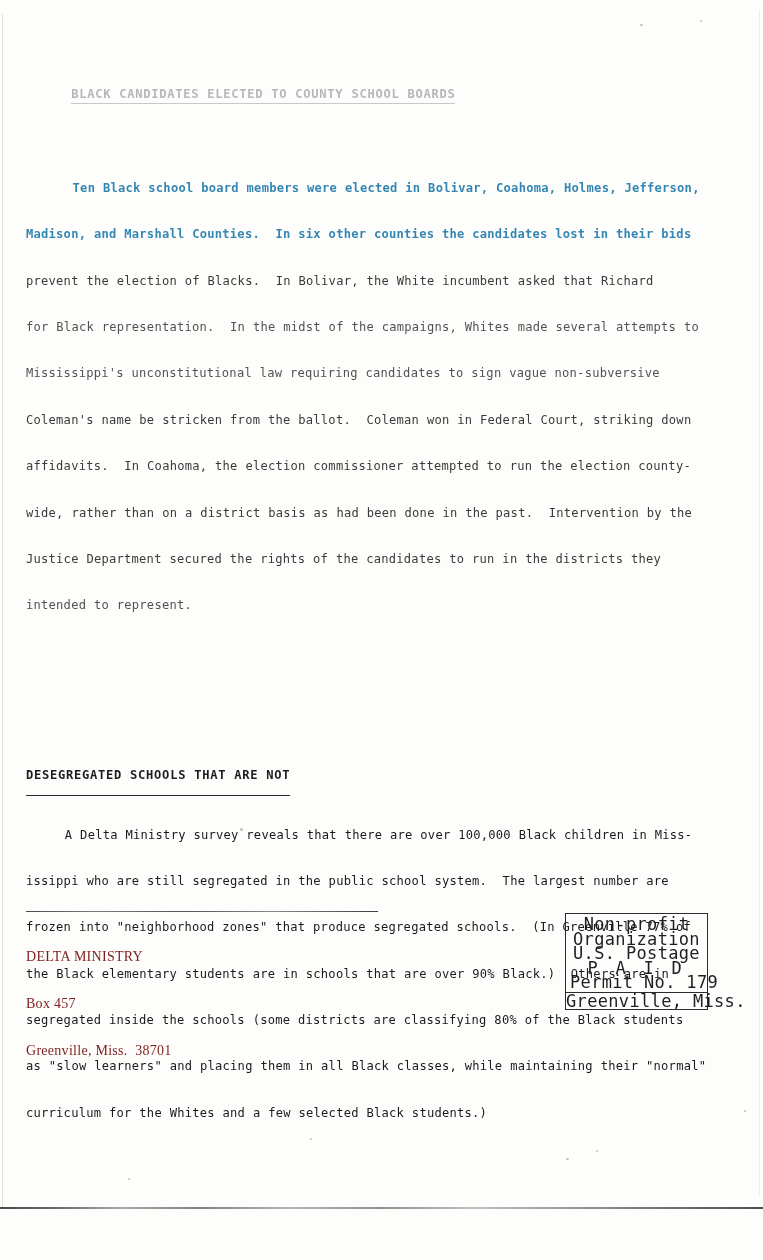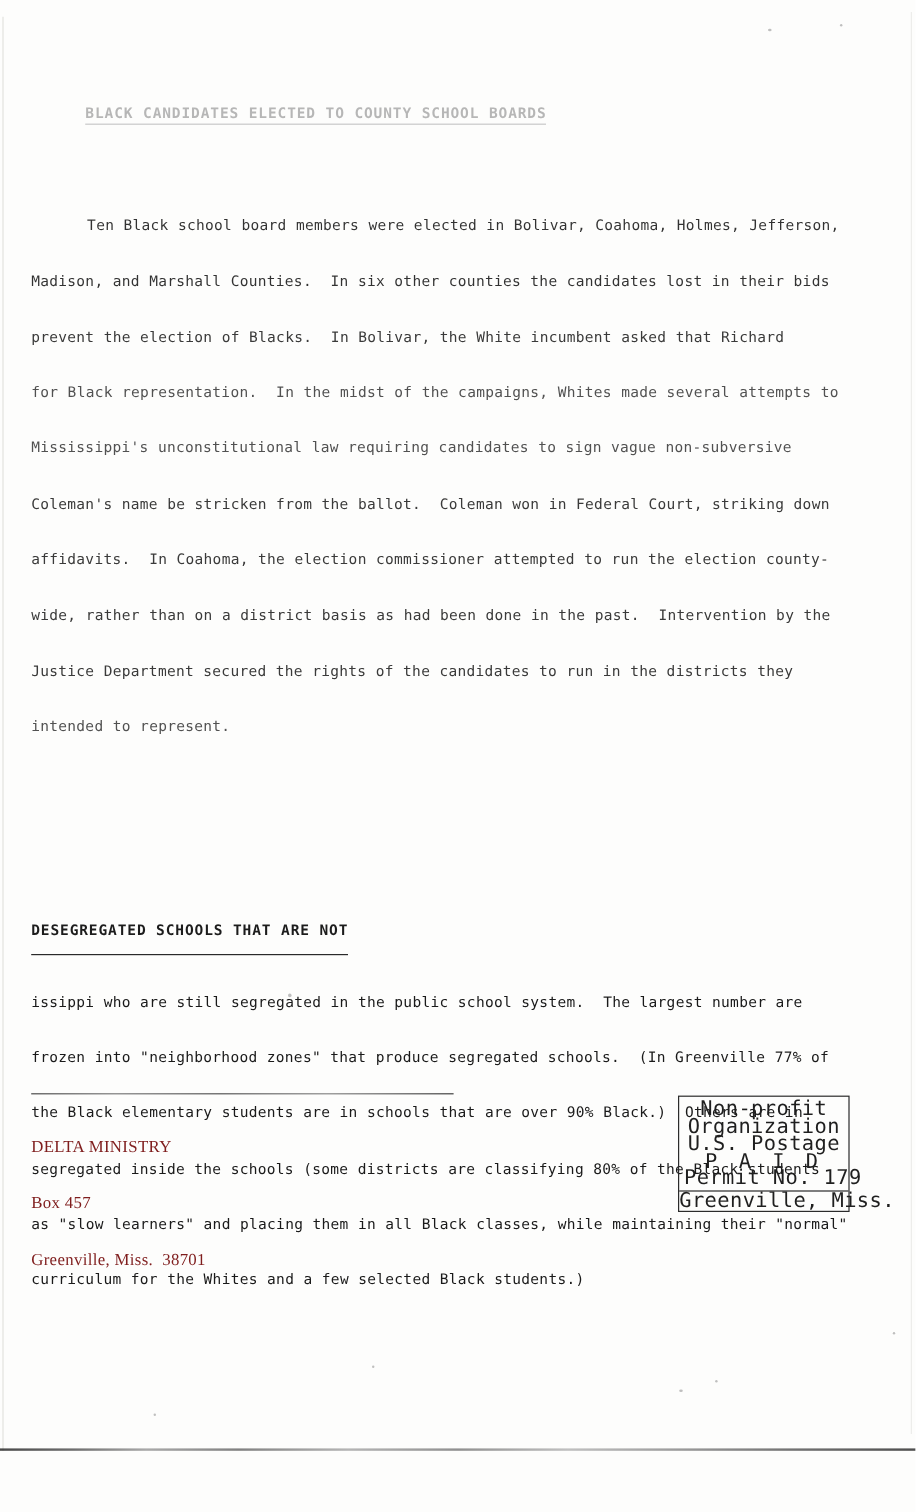--- a/index.html
+++ b/index.html
@@ -99,21 +99,21 @@
   
   .faded-heading {
     color: #9c9c9c;
     opacity: 0.72;
     filter: blur(0.35px);
     font-weight: bold;
     letter-spacing: 0.06em;
     border-bottom: 1px solid #b5b5b5;
     display: inline-block;
   }
-  .fade-1 { color: #000000; opacity: 0.8; }
+  .fade-1 { color: #0369a1; opacity: 0.8; font-weight: bold; }
   .fade-2 { color: #3a3a3a; opacity: 0.88; }
   .fade-3 { color: #2e2e2e; opacity: 0.94; }
 
   
   .footer-rule {
     position: absolute;
     left: 26px;
     top: 911px;
     width: 352px;
     height: 1px;
@@ -189,20 +189,21 @@
     <div class="para fade-3">affidavits.  In Coahoma, the election commissioner attempted to run the election county-</div>
     <div class="para fade-3">wide, rather than on a district basis as had been done in the past.  Intervention by the</div>
     <div class="para fade-3">Justice Department secured the rights of the candidates to run in the districts they</div>
     <div class="para fade-2">intended to represent.</div>
 
     <div class="spacer"></div>
 
     
     <div class="section">
       <div><span class="sec-heading">DESEGREGATED SCHOOLS THAT ARE NOT</span></div>
+      <div class="para">     A Delta Ministry survey reveals that there are over 100,000 Black children in Miss-</div>
       <div class="para">issippi who are still segregated in the public school system.  The largest number are</div>
       <div class="para">frozen into "neighborhood zones" that produce segregated schools.  (In Greenville 77% of</div>
       <div class="para">the Black elementary students are in schools that are over 90% Black.)  Others are in</div>
       <div class="para">segregated inside the schools (some districts are classifying 80% of the Black students</div>
       <div class="para">as "slow learners" and placing them in all Black classes, while maintaining their "normal"</div>
       <div class="para">curriculum for the Whites and a few selected Black students.)</div>
     </div>
 
     <div class="spacer"></div>
 

